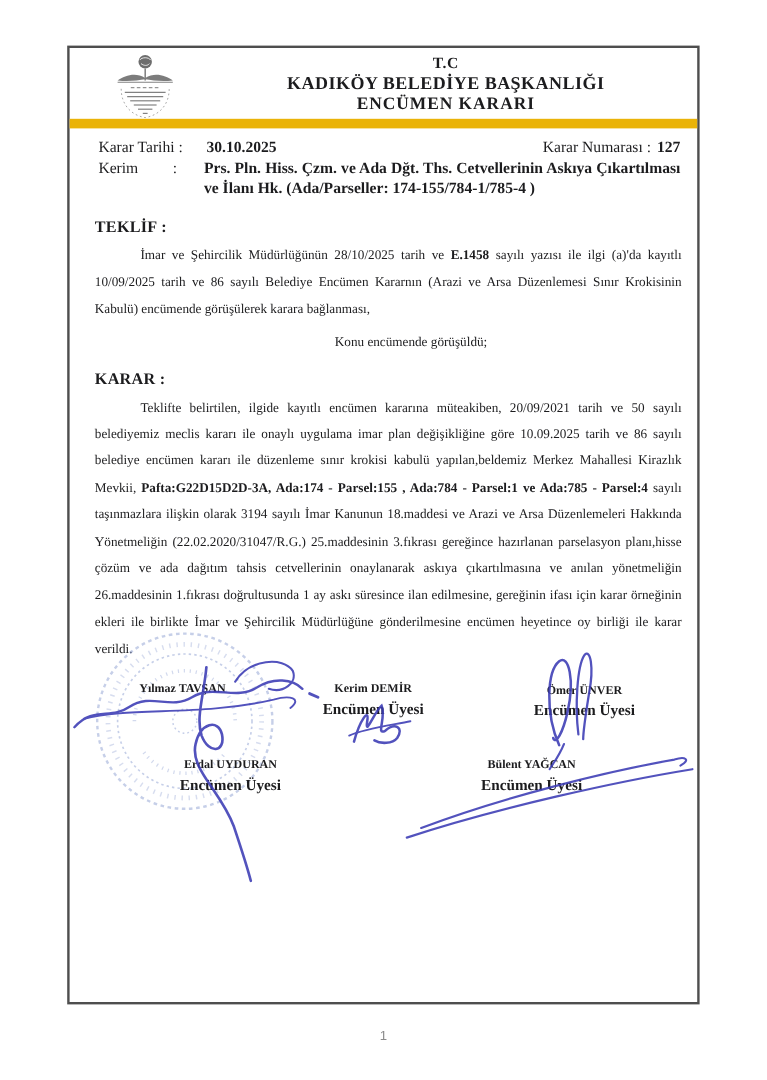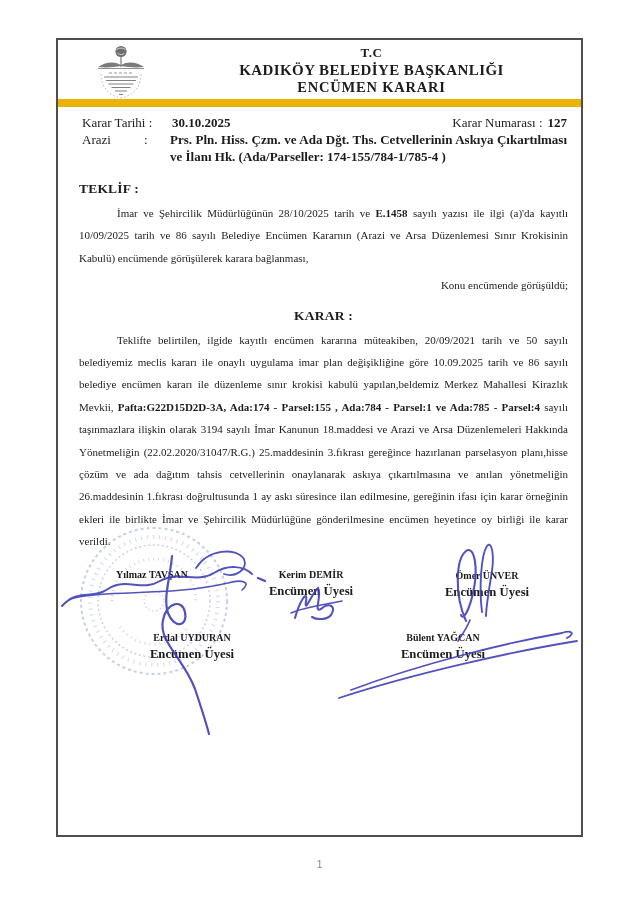--- a/index.html
+++ b/index.html
@@ -26,26 +26,26 @@
   .date-label{width:90px;}
   .meta-val{font-weight:bold;}
   .spacer{flex:1;}
   .meta-row2{display:flex;margin-top:1px;line-height:16.5px;}
   .subj-label{width:58px;}
   .subj-colon{width:26px;text-align:left;padding-left:4px;}
   .subj-val{flex:1;font-weight:bold;text-align:justify;padding-right:0;}
   
   .sect-heading{font-weight:bold;font-size:13.5px;margin:0 13px 0 21px;letter-spacing:.2px;}
   .h-teklif{margin-top:16px;}
-  .h-karar{margin-top:11px;text-align:center;}
+  .h-karar{margin-top:11px;}
   .para{
     margin:5px 13px 0 21px;font-size:11px;line-height:22.4px;
     text-align:justify;text-indent:38px;
   }
-  .para-noind{text-indent:38px;text-align:right;}
+  .para-noind{text-indent:38px;text-align:center;}
   .b{font-weight:bold;}
   
   .sig-layer{position:absolute;left:0;top:0;width:639px;height:900px;pointer-events:none;}
   .sig-block{position:absolute;width:170px;text-align:center;line-height:16px;z-index:3;}
   .sig-name{font-weight:bold;font-size:10px;white-space:nowrap;}
   .sig-title{font-weight:bold;font-size:12.7px;white-space:nowrap;}
   .stamp-svg{position:absolute;left:72px;top:519px;z-index:1;}
   .ink-svg{position:absolute;left:0;top:0;z-index:4;}
   
   .page-num{
@@ -91,21 +91,21 @@
 
   <div class="meta">
     <div class="meta-row1">
       <span class="lbl date-label">Karar Tarihi :</span>
       <span class="meta-val">30.10.2025</span>
       <span class="spacer"></span>
       <span class="lbl">Karar Numarası :</span>
       <span class="meta-val" style="margin-left:5px">127</span>
     </div>
     <div class="meta-row2">
-      <span class="lbl subj-label">Arazi</span>
+      <span class="lbl subj-label">Kerim</span>
       <span class="subj-colon">:</span>
       <span class="subj-val">Prs. Pln. Hiss. Çzm. ve Ada Dğt. Ths.  Cetvellerinin Askıya Çıkartılması ve İlanı Hk. (Ada/Parseller: 174-155/784-1/785-4 )</span>
     </div>
   </div>
 
   <div class="sect-heading h-teklif">TEKLİF :</div>
   <p class="para"><span>İmar ve Şehircilik Müdürlüğünün 28/10/2025 tarih ve </span><span class="b">E.1458</span><span> sayılı yazısı ile ilgi (a)'da kayıtlı 10/09/2025 tarih ve 86 sayılı Belediye Encümen Kararnın (Arazi ve Arsa Düzenlemesi Sınır Krokisinin Kabulü) encümende görüşülerek karara bağlanması,</span></p>
   <p class="para para-noind">Konu encümende görüşüldü;</p>
 
   <div class="sect-heading h-karar">KARAR :</div>

